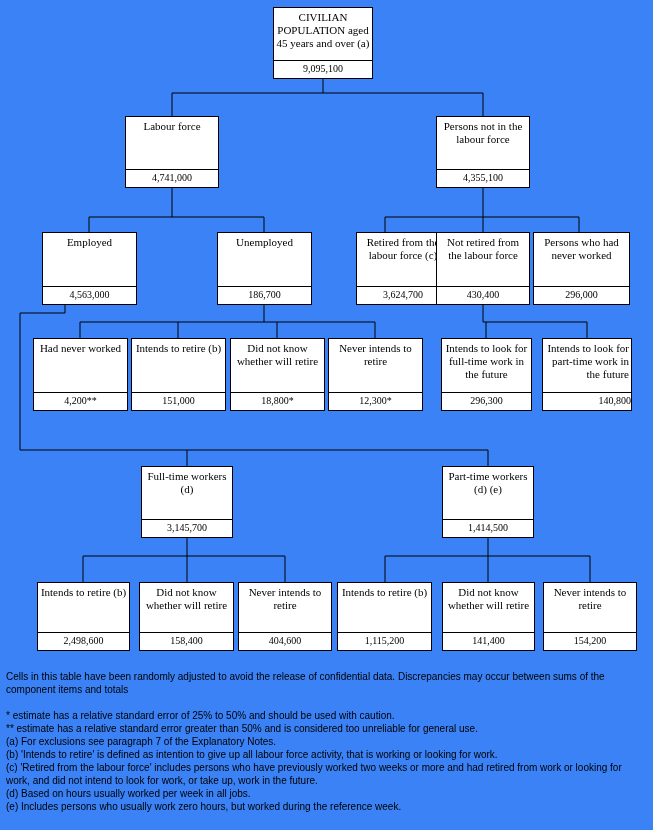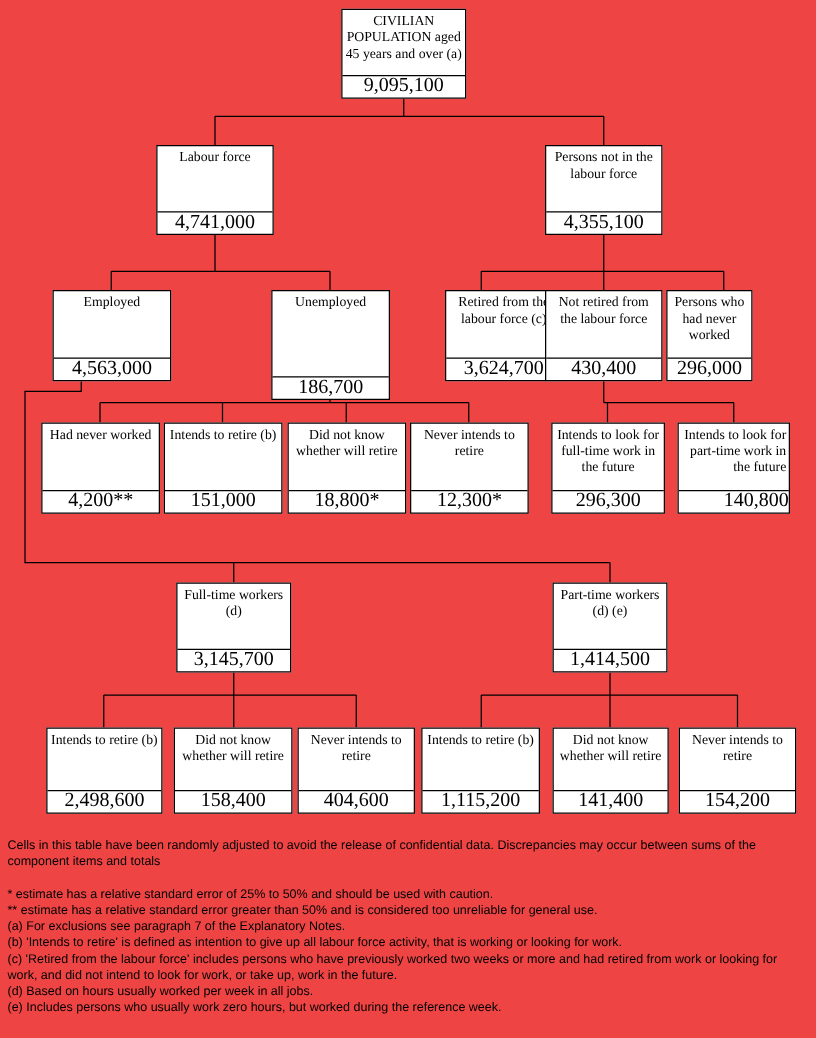--- a/index.html
+++ b/index.html
@@ -1,31 +1,31 @@
 <!DOCTYPE html>
 <html><head>
 <meta charset="utf-8">
 <style>
   html,body{margin:0;padding:0;background:#fff;}
   #stage{
-    position:relative;width:653px;height:830px;background:#ef4444;
+    position:relative;width:653px;height:830px;background:#3b82f6;
     font-family:"Liberation Serif","DejaVu Serif",serif;color:#000;
     overflow:hidden;
   }
   #connectors{position:absolute;left:0;top:0;width:653px;height:830px;}
   .node{
     position:absolute;border:1px solid #000;background:#fff;
     display:flex;flex-direction:column;justify-content:space-between;
     box-sizing:border-box;text-align:center;
   }
   .node-label{
     font-size:11px;line-height:13px;padding:3px 2px 0 2px;
   }
   .node-value{
-    font-size:16px;line-height:16px;height:17px;border-top:1px solid #000;
+    font-size:10px;line-height:16px;height:17px;border-top:1px solid #000;
     flex:0 0 auto;
   }
   .footer{
     position:absolute;left:6px;top:670px;width:640px;
     font-family:"Liberation Sans","DejaVu Sans",sans-serif;
     font-size:10px;line-height:13px;color:#000;
   }
   .footer .para{margin:0 0 13px 0;}
   .footer .note{margin:0;}
 </style>
@@ -57,33 +57,33 @@
   </div>
   <div class="node" style="left:436px;top:116px;width:94px;height:72px;">
     <div class="node-label">Persons not in the labour force</div>
     <div class="node-value">4,355,100</div>
   </div>
 
   <div class="node" style="left:42px;top:232px;width:95px;height:73px;">
     <div class="node-label">Employed</div>
     <div class="node-value">4,563,000</div>
   </div>
-  <div class="node" style="left:217px;top:232px;width:95px;height:88px;">
+  <div class="node" style="left:217px;top:232px;width:95px;height:73px;">
     <div class="node-label">Unemployed</div>
     <div class="node-value">186,700</div>
   </div>
   <div class="node" style="left:356px;top:232px;width:94px;height:73px;">
     <div class="node-label">Retired from the labour force (c)</div>
     <div class="node-value">3,624,700</div>
   </div>
   <div class="node" style="left:436px;top:232px;width:94px;height:73px;">
     <div class="node-label">Not retired from the labour force</div>
     <div class="node-value">430,400</div>
   </div>
-  <div class="node" style="left:533px;top:232px;width:69px;height:73px;">
+  <div class="node" style="left:533px;top:232px;width:97px;height:73px;">
     <div class="node-label">Persons who had never worked</div>
     <div class="node-value">296,000</div>
   </div>
 
   <div class="node" style="left:33px;top:338px;width:95px;height:73px;">
     <div class="node-label">Had never worked</div>
     <div class="node-value">4,200**</div>
   </div>
   <div class="node" style="left:131px;top:338px;width:95px;height:73px;">
     <div class="node-label">Intends to retire (b)</div>

